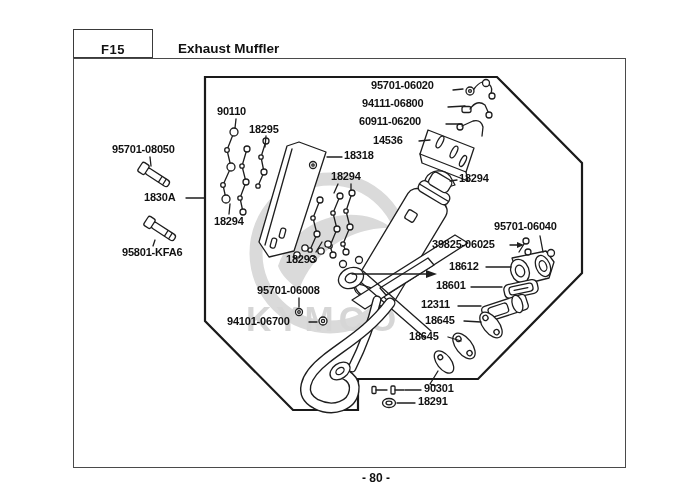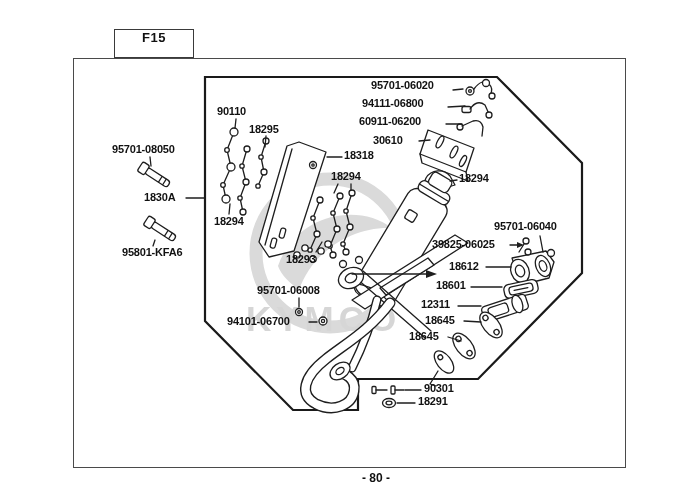--- a/index.html
+++ b/index.html
@@ -3,22 +3,22 @@
 <meta charset="utf-8">
 <style>
   html,body{margin:0;padding:0;background:#fff;}
   .page{
     position:relative;width:700px;height:495px;background:#fff;overflow:hidden;
     font-family:"Liberation Sans",sans-serif;color:#111;
   }
   .section-box{
     position:absolute;left:73px;top:29px;width:80px;height:29px;
     border:1.5px solid #3a3a3a;background:#fff;box-sizing:border-box;
-    display:flex;align-items:flex-start;justify-content:center;
-    font-size:13px;font-weight:700;letter-spacing:.5px;z-index:5;margin-left:41px;
+    display:flex;align-items:flex-end;justify-content:center;
+    font-size:13px;font-weight:700;letter-spacing:.5px;z-index:5;
   }
   .page-title{
     position:absolute;left:178px;top:41px;font-size:13.5px;font-weight:700;z-index:5;
   }
   .content-frame{
     position:absolute;left:73px;top:58px;width:553px;height:410px;
     border:1.5px solid #4a4a4a;box-sizing:border-box;z-index:1;background:#fff;
   }
   svg.canvas{position:absolute;left:0;top:0;z-index:2;}
   .lbl{
@@ -31,20 +31,21 @@
   }
 </style>
 </head>
 <body>
 
 <div class="page">
 
   <div class="section-box">
     <span>F15</span>
   </div>
+  <div class="page-title">Exhaust Muffler</div>
   <div class="content-frame"></div>
 
   <svg class="canvas" width="700" height="495" viewBox="0 0 700 495">
 
     <g>
       <circle cx="330" cy="253" r="74" fill="none" stroke="#dadada" stroke-width="13"></circle>
       <path d="M278,266 C296,214 358,202 392,228 C352,226 312,252 299,290 C290,283 281,275 278,266 Z" fill="#dadada" stroke="none"></path>
       <text x="246" y="331" font-size="35" font-weight="700" letter-spacing="5" fill="#d6d6d6">KYMCO</text>
     </g>
 
@@ -284,21 +285,21 @@
   </svg>
 
   <div class="lbl" style="left:112px;top:143px">95701-08050</div>
   <div class="lbl" style="left:144px;top:191px">1830A</div>
   <div class="lbl" style="left:122px;top:246px">95801-KFA6</div>
   <div class="lbl" style="left:217px;top:105px">90110</div>
   <div class="lbl" style="left:249px;top:123px">18295</div>
   <div class="lbl" style="left:214px;top:215px">18294</div>
   <div class="lbl" style="left:344px;top:149px">18318</div>
   <div class="lbl" style="left:331px;top:170px">18294</div>
-  <div class="lbl" style="left:373px;top:134px">30610</div>
+  <div class="lbl" style="left:373px;top:134px">14536</div>
   <div class="lbl" style="left:371px;top:79px">95701-06020</div>
   <div class="lbl" style="left:362px;top:97px">94111-06800</div>
   <div class="lbl" style="left:359px;top:115px">60911-06200</div>
   <div class="lbl" style="left:459px;top:172px">18294</div>
   <div class="lbl" style="left:286px;top:253px">18293</div>
   <div class="lbl" style="left:257px;top:284px">95701-06008</div>
   <div class="lbl" style="left:227px;top:315px">94101-06700</div>
   <div class="lbl" style="left:494px;top:220px">95701-06040</div>
   <div class="lbl" style="left:432px;top:238px">39825-06025</div>
   <div class="lbl" style="left:449px;top:260px">18612</div>

